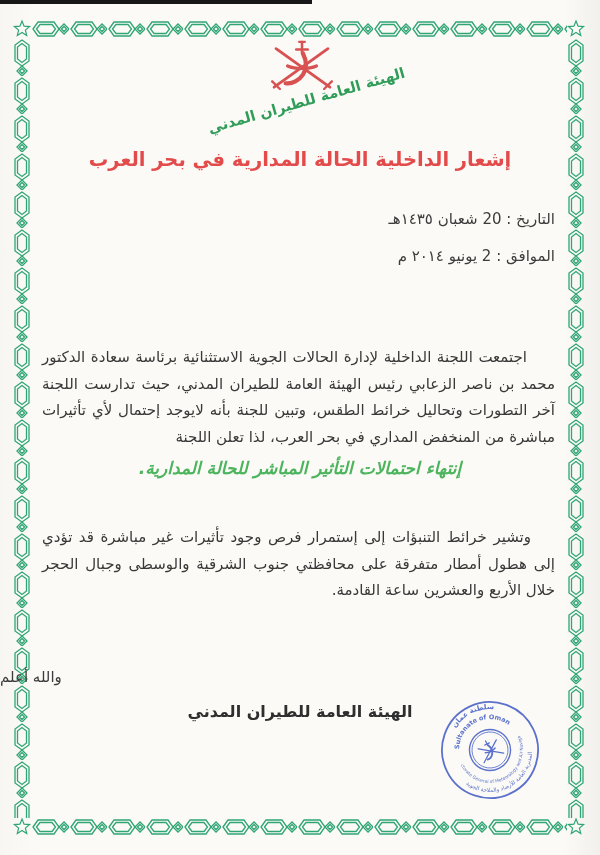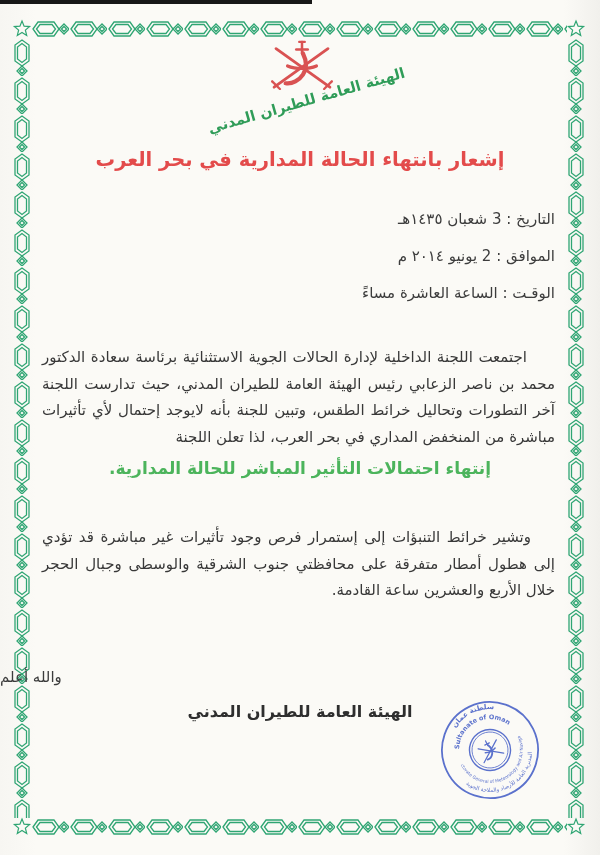--- a/index.html
+++ b/index.html
@@ -27,21 +27,21 @@
   }
   .meta div{margin-bottom:19px;}
   .para{
     position:absolute;right:45px;left:42px;direction:rtl;text-align:justify;
     color:#383838;font-size:15px;line-height:26.5px;
   }
   .para1{top:344px;text-indent:28px;}
   .para2{top:524px;text-indent:24px;}
   .highlight{
     position:absolute;left:0;top:458px;width:100%;text-align:center;direction:rtl;
-    color:#4cb45c;font-weight:bold;font-size:17px;
+    color:#4cb45c;font-weight:bold;font-size:17px;font-style:italic;
   }
   .closing{
     position:absolute;left:0;top:668px;width:100%;text-align:left;direction:rtl;
     color:#3c3c3c;font-size:15px;
   }
   .signature{
     position:absolute;left:0;top:702px;width:100%;text-align:center;direction:rtl;
     color:#2e2e2e;font-weight:bold;font-size:16px;
   }
   .stamp{
@@ -103,26 +103,25 @@
       <path d="M0,-24 L0,-12" stroke-width="2.6"></path>
       <path d="M-6,-16 L6,-16" stroke-width="2.6"></path>
       <path d="M-3,-24 L3,-24" stroke-width="2.2"></path>
       <path d="M1,-12 C5,-4 5,4 1,10 C-3,16 -10,20 -17,19" stroke-width="4.4"></path>
       <path d="M-15,1 C-7,4.5 7,4.5 15,1" stroke-width="3.4"></path>
     </g>
   </svg>
 
   <div class="calligraphy">الهيئة العامة للطيران المدني</div>
 
-  <div class="doc-title">إشعار بانتهاء الحالة المدارية في بحر العرب</div>
+  <div class="doc-title">إشعار الداخلية الحالة المدارية في بحر العرب</div>
 
   <div class="meta">
-    <div>التاريخ : 3 شعبان ١٤٣٥هـ</div>
+    <div>التاريخ : 20 شعبان ١٤٣٥هـ</div>
     <div>الموافق : 2 يونيو ٢٠١٤ م</div>
-    <div>الوقـت : الساعة العاشرة مساءً</div>
   </div>
 
   <div class="para para1">اجتمعت اللجنة الداخلية لإدارة الحالات الجوية الاستثنائية برئاسة سعادة الدكتور محمد بن ناصر الزعابي رئيس الهيئة العامة للطيران المدني، حيث تدارست اللجنة آخر التطورات وتحاليل خرائط الطقس، وتبين للجنة بأنه لايوجد إحتمال لأي تأثيرات مباشرة من المنخفض المداري في بحر العرب، لذا تعلن اللجنة</div>
 
   <div class="highlight">إنتهاء احتمالات التأثير المباشر للحالة المدارية.</div>
 
   <div class="para para2">وتشير خرائط التنبؤات إلى إستمرار فرص وجود تأثيرات غير مباشرة قد تؤدي إلى هطول أمطار متفرقة على محافظتي جنوب الشرقية والوسطى وجبال الحجر خلال الأربع والعشرين ساعة القادمة.</div>
 
   <div class="closing">والله أعلم</div>
 

